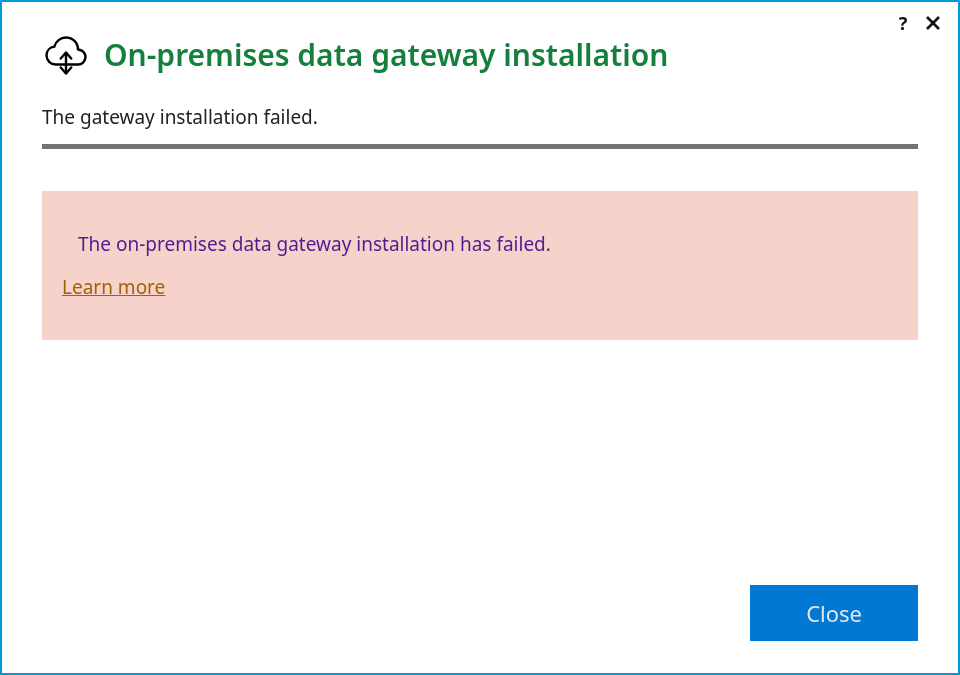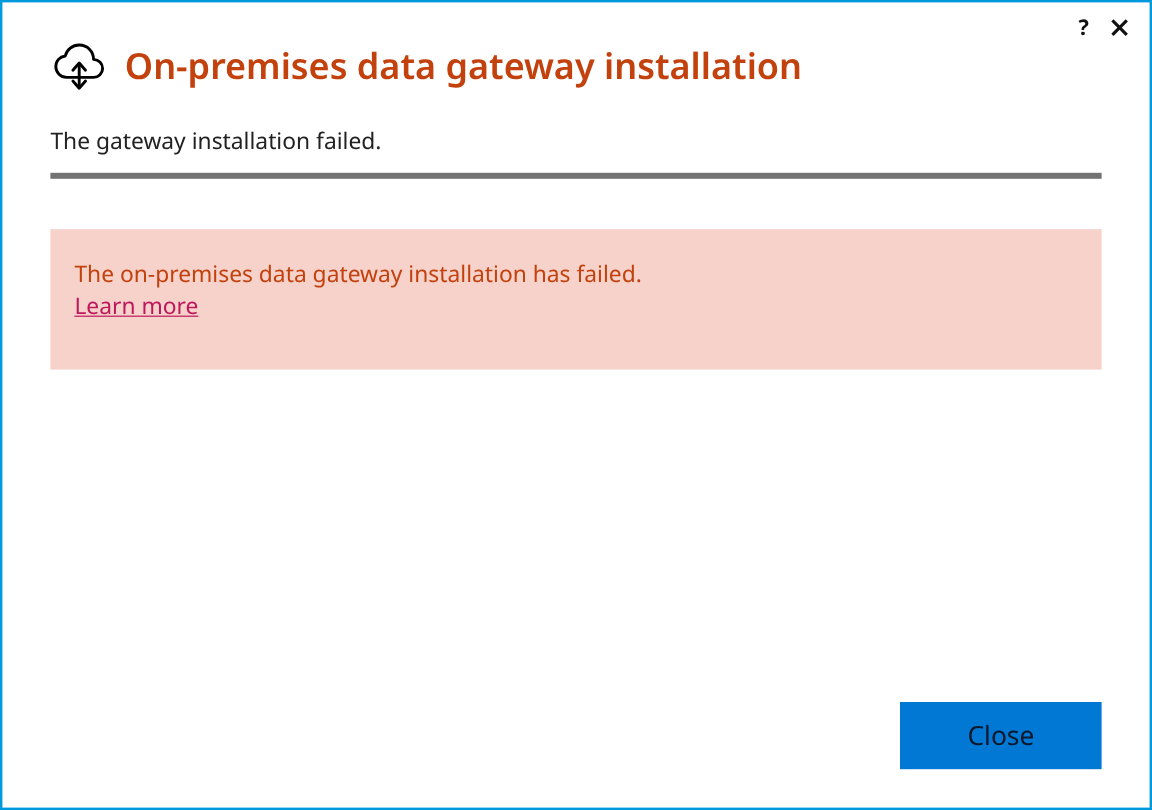--- a/index.html
+++ b/index.html
@@ -37,58 +37,58 @@
     display: flex;
     align-items: center;
     gap: 14px;
     padding: 28px 40px 18px 40px;
   }
   .header .icon { width: 48px; height: 48px; flex: 0 0 auto; }
   .header h1 {
     font-size: 30px;
     font-weight: 600;
     margin: 0;
-    color: #c2410c;
+    color: #15803d;
   }
   .content {
     padding: 0 40px;
     flex: 1 1 auto;
   }
   .status-line {
     font-size: 19px;
     color: #222;
     padding: 8px 0 14px 0;
     border-bottom: 5px solid #737373;
   }
   .error-panel {
     margin-top: 42px;
     background: #f6d2ca;
     padding: 24px 20px 26px 20px;
   }
   .error-panel p {
-    margin: 0;
+    margin: 16px;
     font-size: 19px;
     line-height: 1.4;
-    color: #c2410c;
+    color: #4c1d95;
   }
   .error-panel .gap { height: 14px; }
   .learn-more {
-    color: #be185d;
+    color: #a16207;
     text-decoration: underline;
     font-size: 19px;
     cursor: pointer;
   }
   .footer {
     padding: 0 40px 32px 0;
     display: flex;
     justify-content: flex-end;
   }
   .btn-primary {
     background: #0078d4;
-    color: #0f172a;
+    color: #e5e5e5;
     border: none;
     font-size: 22px;
     font-family: inherit;
     padding: 13px 56px;
     cursor: pointer;
   }
 </style>
 </head>
 <body>
 

